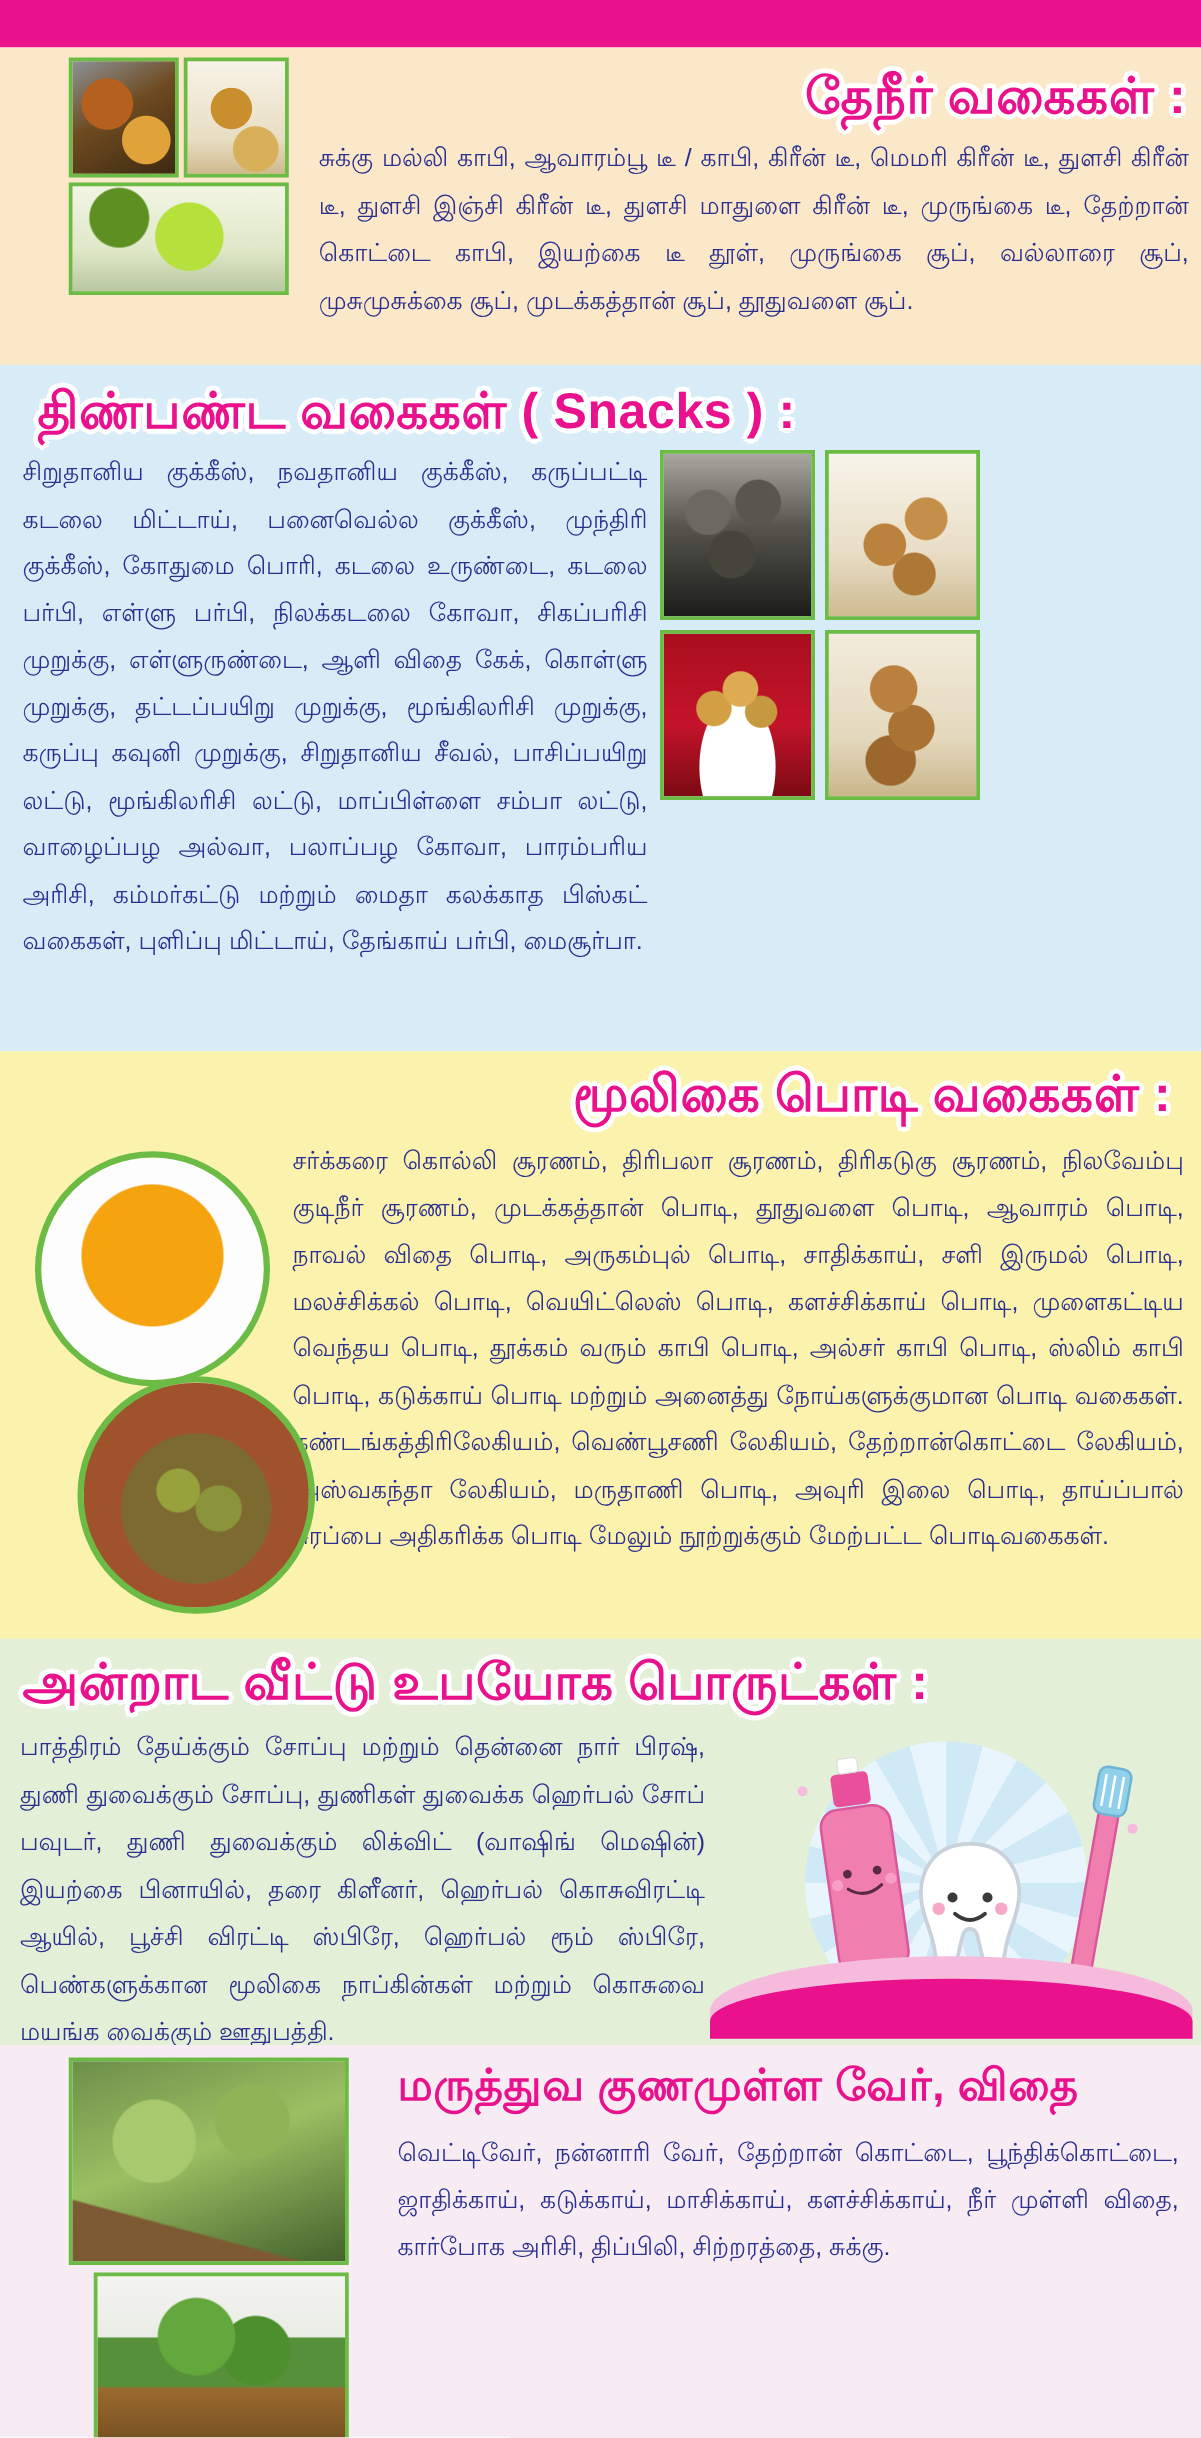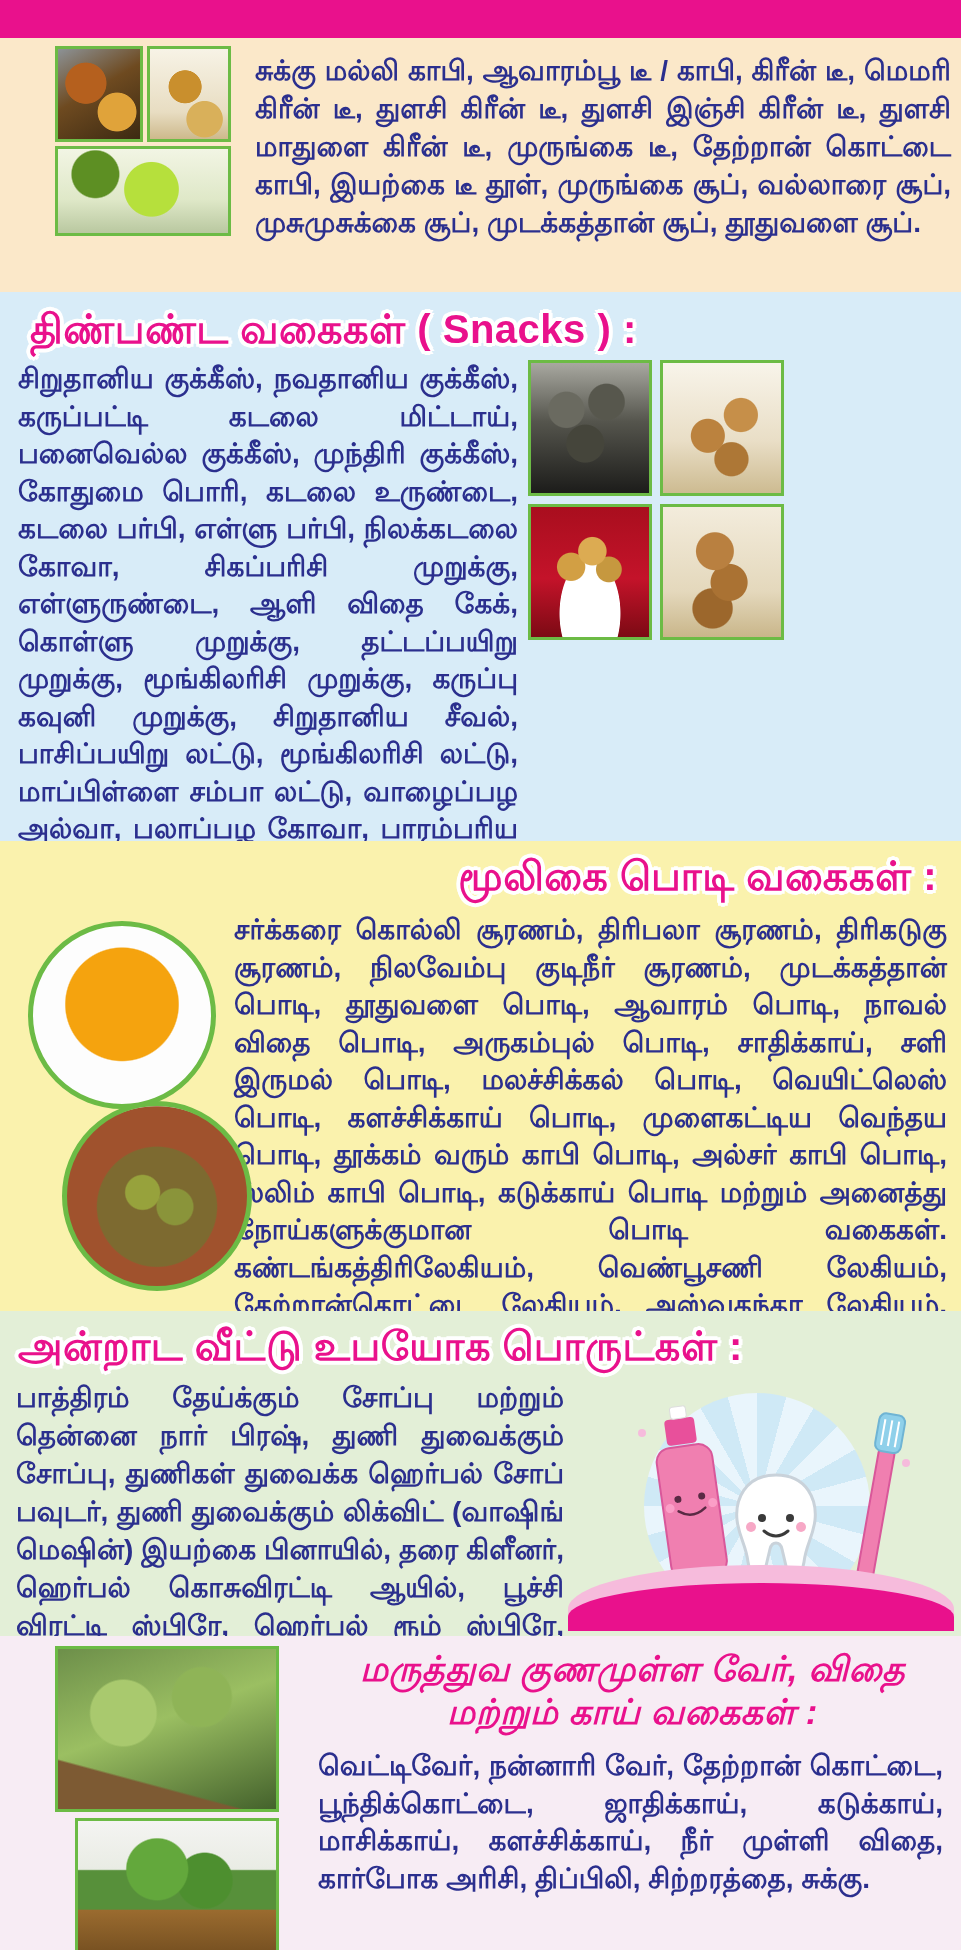--- a/index.html
+++ b/index.html
@@ -25,22 +25,22 @@
     letter-spacing:0.5px;
   }
   .outline {
     text-shadow:
       -3px -3px 0 #fff, 3px -3px 0 #fff, -3px 3px 0 #fff, 3px 3px 0 #fff,
       -4px 0 0 #fff, 4px 0 0 #fff, 0 -4px 0 #fff, 0 4px 0 #fff;
   }
   .right { text-align:right; }
 
   .body-text {
-    color:#2B2F8E; font-size:28px; line-height:37px; text-align:justify;
-    font-weight:700;
+    color:#2B2F8E; font-size:20px; line-height:37px; text-align:justify;
+    font-weight:400;
   }
 
   .photo { border:3px solid #6CBB45; background:#ddd; }
 
   
   .tea-left { width:186px; margin:8px 0 0 55px; flex:0 0 auto; }
   .tea-row { display:flex; gap:4px; margin-bottom:4px; }
   .ph-spice  { width:88px; height:96px;
     background: radial-gradient(circle at 34% 38%, #b5601e 0 26%, transparent 27%),
                 radial-gradient(circle at 72% 70%, #e0a33a 0 22%, transparent 23%),
@@ -117,39 +117,40 @@
   .ph-plant { width:224px; height:166px;
       background: linear-gradient(15deg, #7d5a33 0 22%, transparent 23%),
                   radial-gradient(circle at 30% 40%, #a9c96e 0 18%, transparent 19%),
                   radial-gradient(circle at 66% 30%, #8fb457 0 16%, transparent 17%),
                   linear-gradient(160deg,#6d8f4a 0%,#9bbf62 45%,#44622c 100%); }
   .ph-basket { width:204px; height:148px; margin:6px 0 0 20px;
       background: radial-gradient(circle at 40% 34%, #63a83c 0 20%, transparent 21%),
                   radial-gradient(circle at 64% 42%, #4d8f2f 0 18%, transparent 19%),
                   linear-gradient(180deg,#f4f4f2 0%,#e9ece4 34%,#57903a 35% 62%,#9a6b2f 63%,#6e4a1e 100%); }
   .roots-right { flex:1; padding:12px 14px 0 22px; }
-  .roots-right .heading { font-size:35px; line-height:1.22; text-align:center;font-style:italic; }
+  .roots-right .heading { font-size:35px; line-height:1.22; text-align:left; }
   .roots-right .body-text { margin-top:14px; line-height:37.5px; padding-right:4px; }
 </style>
 </head>
 <body>
 
 <div class="page">
 
   <div class="bar topbar"></div>
 
   <section class="sec-tea">
     <div class="tea-left">
       <div class="tea-row">
         <div class="photo ph-spice"></div>
         <div class="photo ph-ginger"></div>
       </div>
       <div class="photo ph-greentea"></div>
     </div>
     <div class="tea-right">
+      <h2 class="heading outline right">தேநீர் வகைகள் :</h2>
       <p class="body-text">சுக்கு மல்லி காபி, ஆவாரம்பூ டீ / காபி, கிரீன் டீ, மெமரி கிரீன் டீ, துளசி கிரீன் டீ, துளசி இஞ்சி கிரீன் டீ, துளசி மாதுளை கிரீன் டீ, முருங்கை டீ, தேற்றான் கொட்டை காபி, இயற்கை டீ தூள், முருங்கை சூப், வல்லாரை சூப், முசுமுசுக்கை சூப், முடக்கத்தான் சூப், தூதுவளை சூப்.</p>
     </div>
   </section>
 
   <section class="sec-snacks">
     <h2 class="heading outline">திண்பண்ட வகைகள் ( Snacks ) :</h2>
     <div class="snacks-flex">
       <p class="body-text">சிறுதானிய குக்கீஸ், நவதானிய குக்கீஸ், கருப்பட்டி கடலை மிட்டாய், பனைவெல்ல குக்கீஸ், முந்திரி குக்கீஸ், கோதுமை பொரி, கடலை உருண்டை, கடலை பர்பி, எள்ளு பர்பி, நிலக்கடலை கோவா, சிகப்பரிசி முறுக்கு, எள்ளுருண்டை, ஆளி விதை கேக், கொள்ளு முறுக்கு, தட்டப்பயிறு முறுக்கு, மூங்கிலரிசி முறுக்கு, கருப்பு கவுனி முறுக்கு, சிறுதானிய சீவல், பாசிப்பயிறு லட்டு, மூங்கிலரிசி லட்டு, மாப்பிள்ளை சம்பா லட்டு, வாழைப்பழ அல்வா, பலாப்பழ கோவா, பாரம்பரிய அரிசி, கம்மர்கட்டு மற்றும் மைதா கலக்காத பிஸ்கட் வகைகள், புளிப்பு மிட்டாய், தேங்காய் பர்பி, மைசூர்பா.</p>
       <div class="snack-grid">
         <div class="photo ph-laddu-dark"></div>
@@ -216,21 +217,20 @@
   </section>
 
   <section class="sec-roots">
     <div class="roots-left">
       <div class="photo ph-plant"></div>
       <div class="photo ph-basket"></div>
     </div>
     <div class="roots-right">
       <h2 class="heading">
         <span>மருத்துவ குணமுள்ள வேர், விதை</span><br>
-        <span>மற்றும் காய் வகைகள் :</span>
       </h2>
       <p class="body-text">வெட்டிவேர், நன்னாரி வேர், தேற்றான் கொட்டை, பூந்திக்கொட்டை, ஜாதிக்காய், கடுக்காய், மாசிக்காய், களச்சிக்காய், நீர் முள்ளி விதை, கார்போக அரிசி, திப்பிலி, சிற்றரத்தை, சுக்கு.</p>
     </div>
   </section>
 
   <div class="bar bottombar"></div>
 
 </div>
 
 </body></html>

